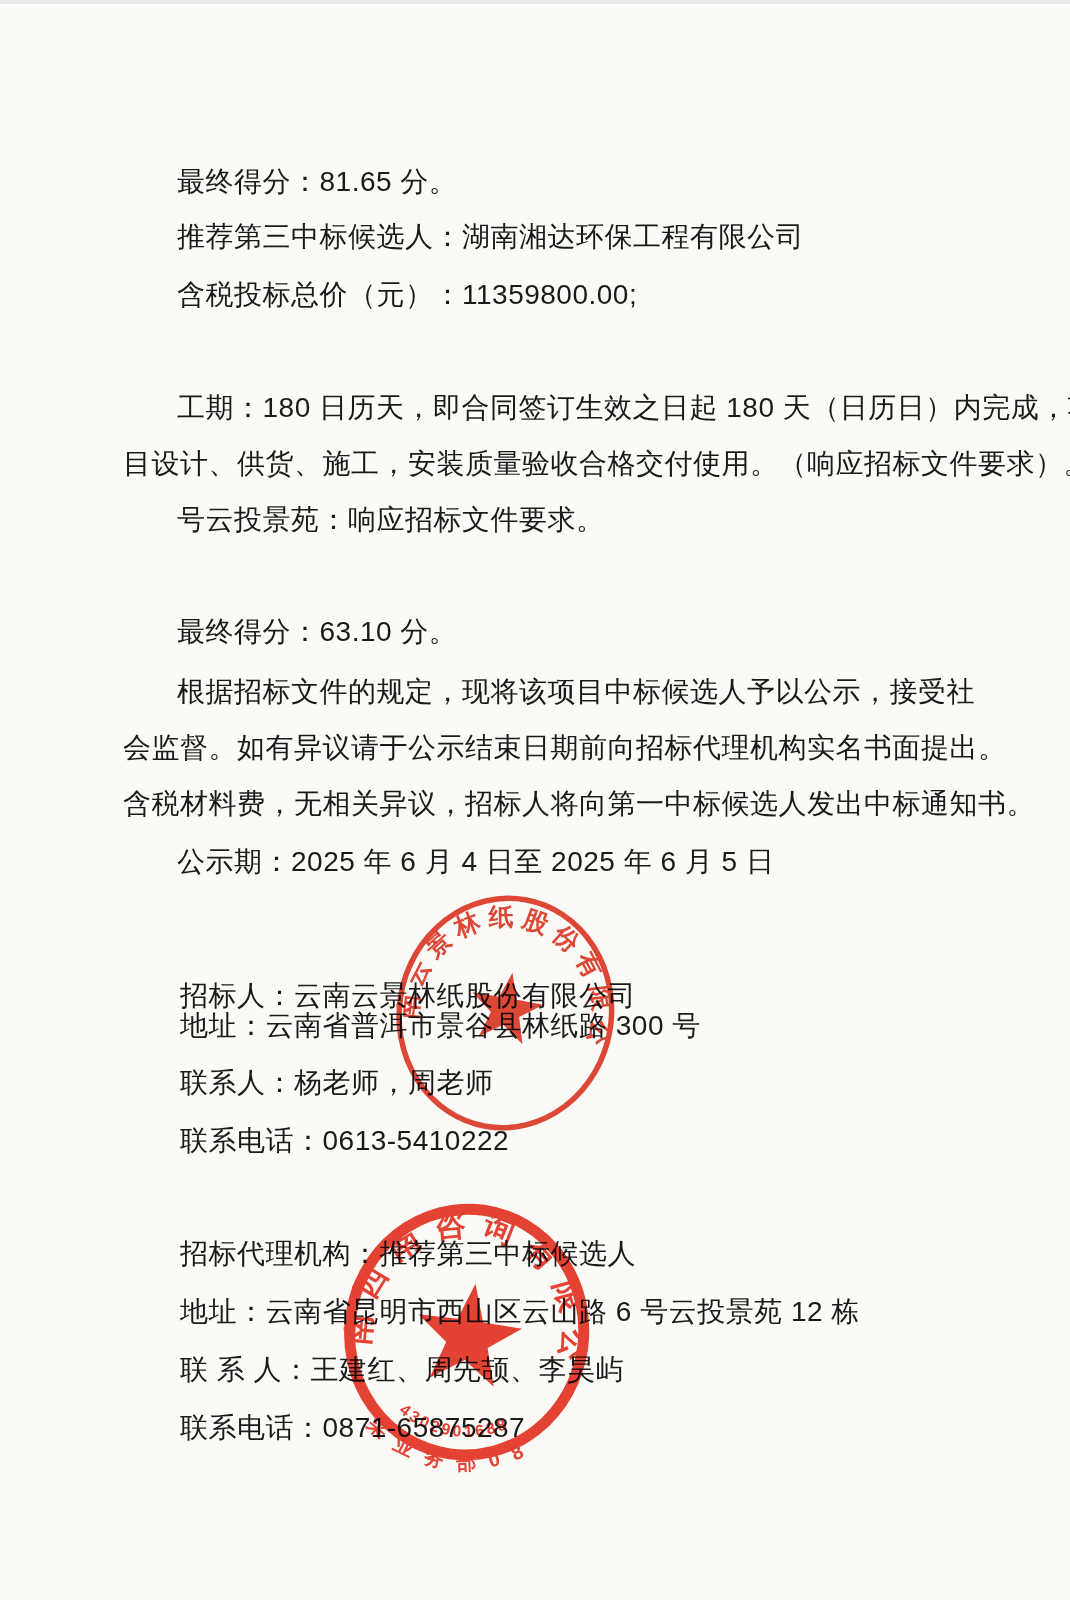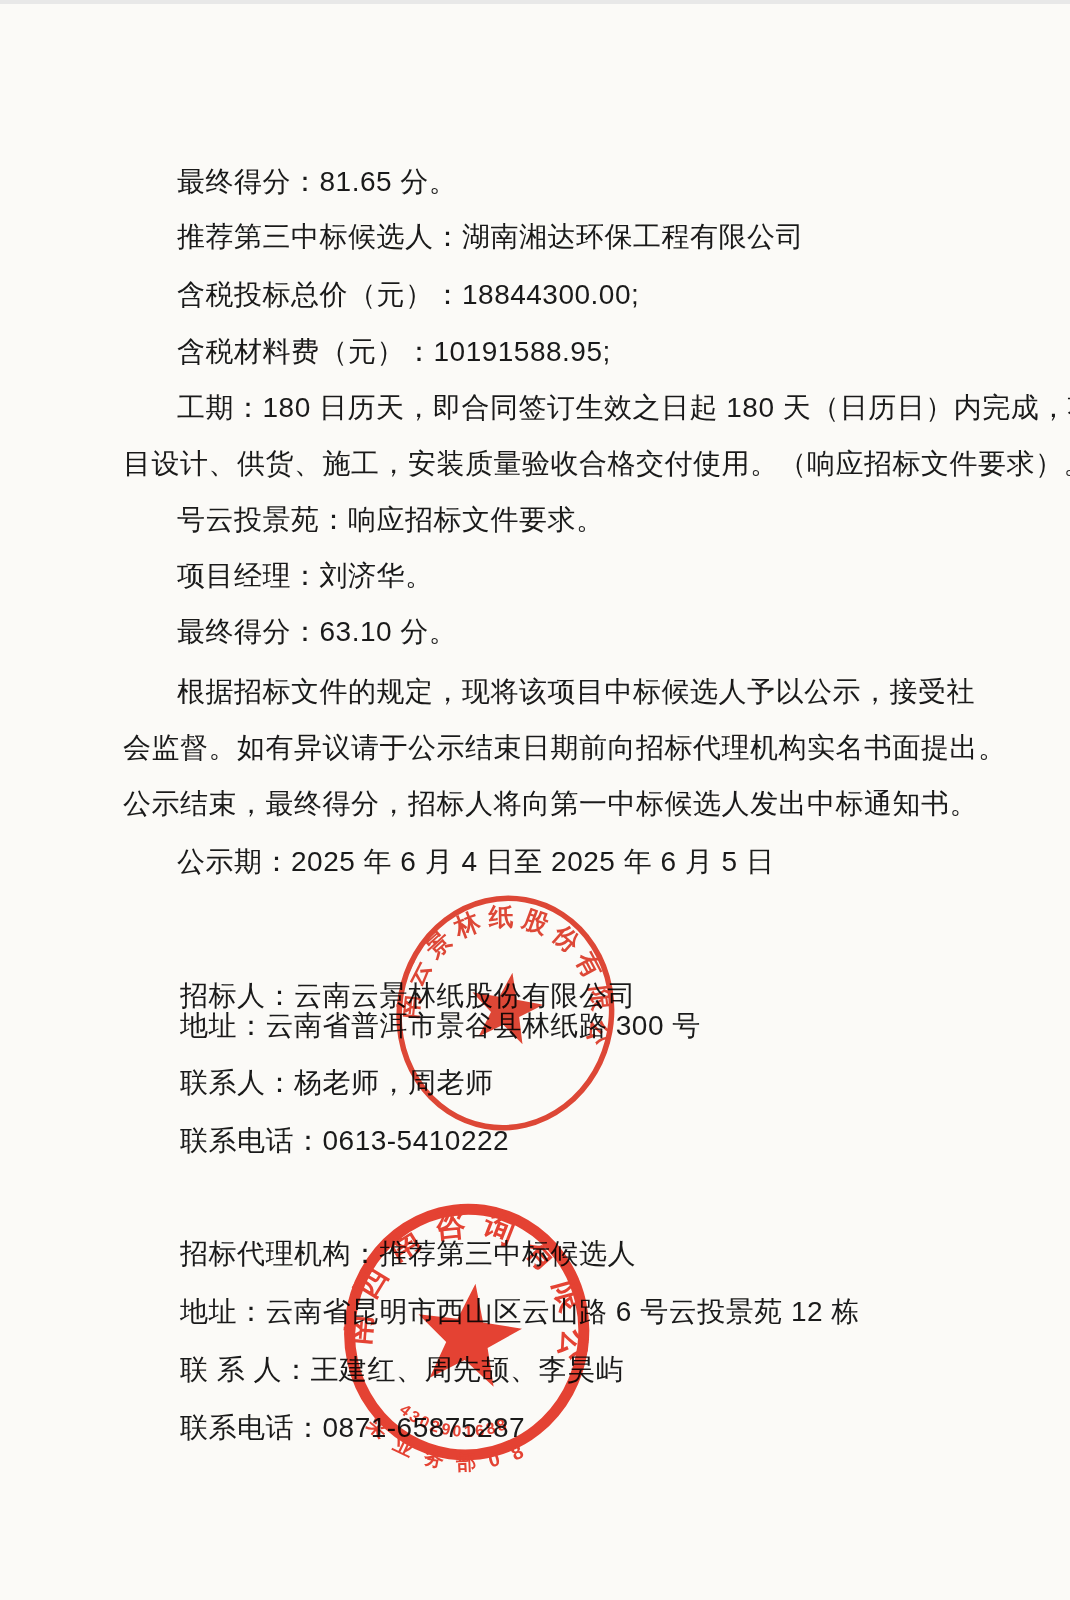--- a/index.html
+++ b/index.html
@@ -34,30 +34,28 @@
     font-weight:700;
   }
 </style>
 </head>
 <body>
 
 <div class="page">
 
   <div class="line indent" style="top:161px">最终得分：81.65 分。</div>
   <div class="line indent bold" style="top:216px">推荐第三中标候选人：湖南湘达环保工程有限公司</div>
-  <div class="line indent" style="top:274px">含税投标总价（元）：18844300.00;</div>
-  <div class="line indent" style="top:331px">含税材料费（元）：10191588.95;</div>
+  <div class="line indent" style="top:274px">含税投标总价（元）：11359800.00;</div>
   <div class="line indent" style="top:387px">工期：180 日历天，即合同签订生效之日起 180 天（日历日）内完成，项</div>
   <div class="line flush" style="top:443px">目设计、供货、施工，安装质量验收合格交付使用。（响应招标文件要求）。</div>
   <div class="line indent" style="top:499px">号云投景苑：响应招标文件要求。</div>
-  <div class="line indent" style="top:555px">项目经理：刘济华。</div>
   <div class="line indent" style="top:611px">最终得分：63.10 分。</div>
   <div class="line indent" style="top:671px">根据招标文件的规定，现将该项目中标候选人予以公示，接受社</div>
   <div class="line flush" style="top:727px">会监督。如有异议请于公示结束日期前向招标代理机构实名书面提出。</div>
-  <div class="line flush" style="top:783px">公示结束，最终得分，招标人将向第一中标候选人发出中标通知书。</div>
+  <div class="line flush" style="top:783px">含税材料费，无相关异议，招标人将向第一中标候选人发出中标通知书。</div>
   <div class="line indent" style="top:841px">公示期：2025 年 6 月 4 日至 2025 年 6 月 5 日</div>
 
   <div class="line contact" style="top:975px">招标人：云南云景林纸股份有限公司</div>
   <div class="line contact" style="top:1005px">地址：云南省普洱市景谷县林纸路 300 号</div>
   <div class="line contact" style="top:1062px">联系人：杨老师，周老师</div>
   <div class="line contact" style="top:1120px">联系电话：0613-5410222</div>
 
   <div class="line contact" style="top:1233px">招标代理机构：推荐第三中标候选人</div>
   <div class="line contact" style="top:1291px">地址：云南省昆明市西山区云山路 6 号云投景苑 12 栋</div>
   <div class="line contact" style="top:1349px">联 系 人：王建红、周先颉、李昊屿</div>

